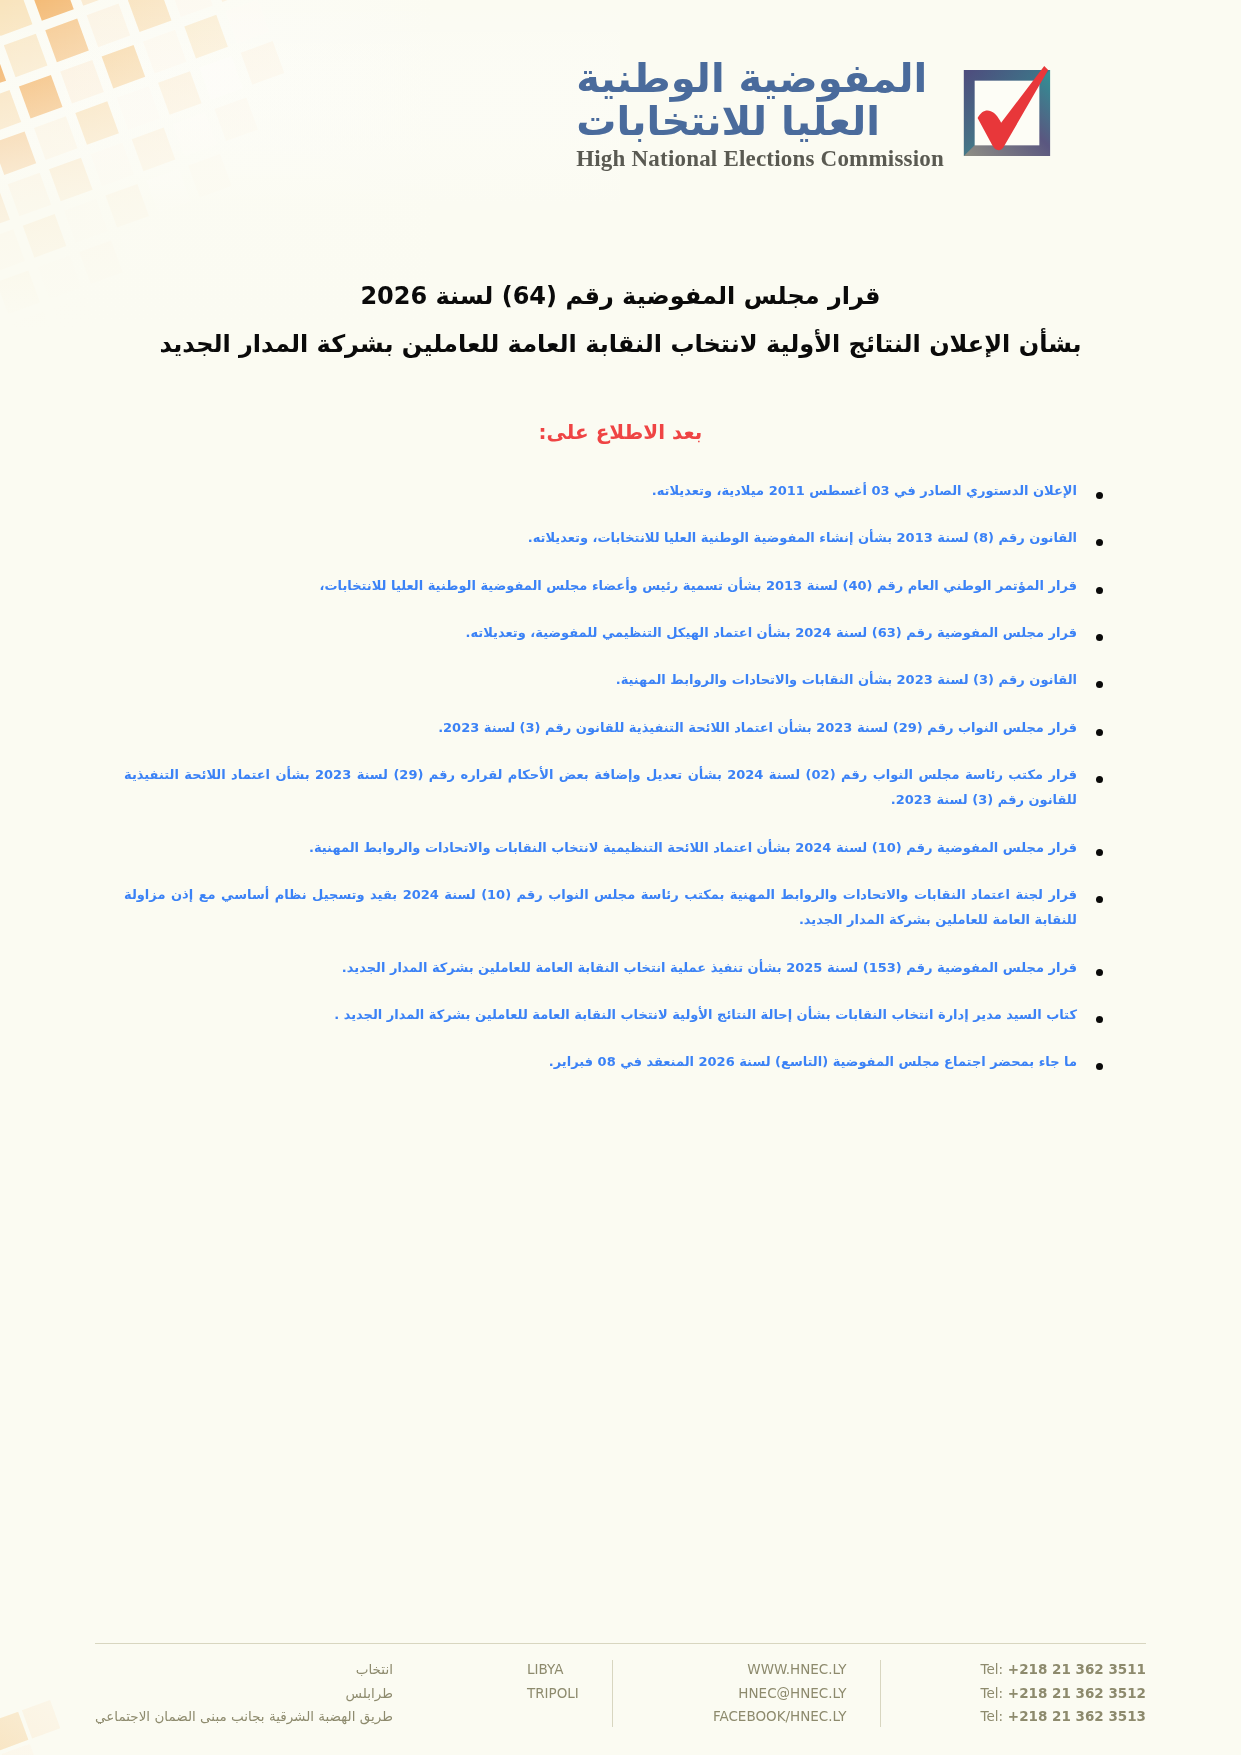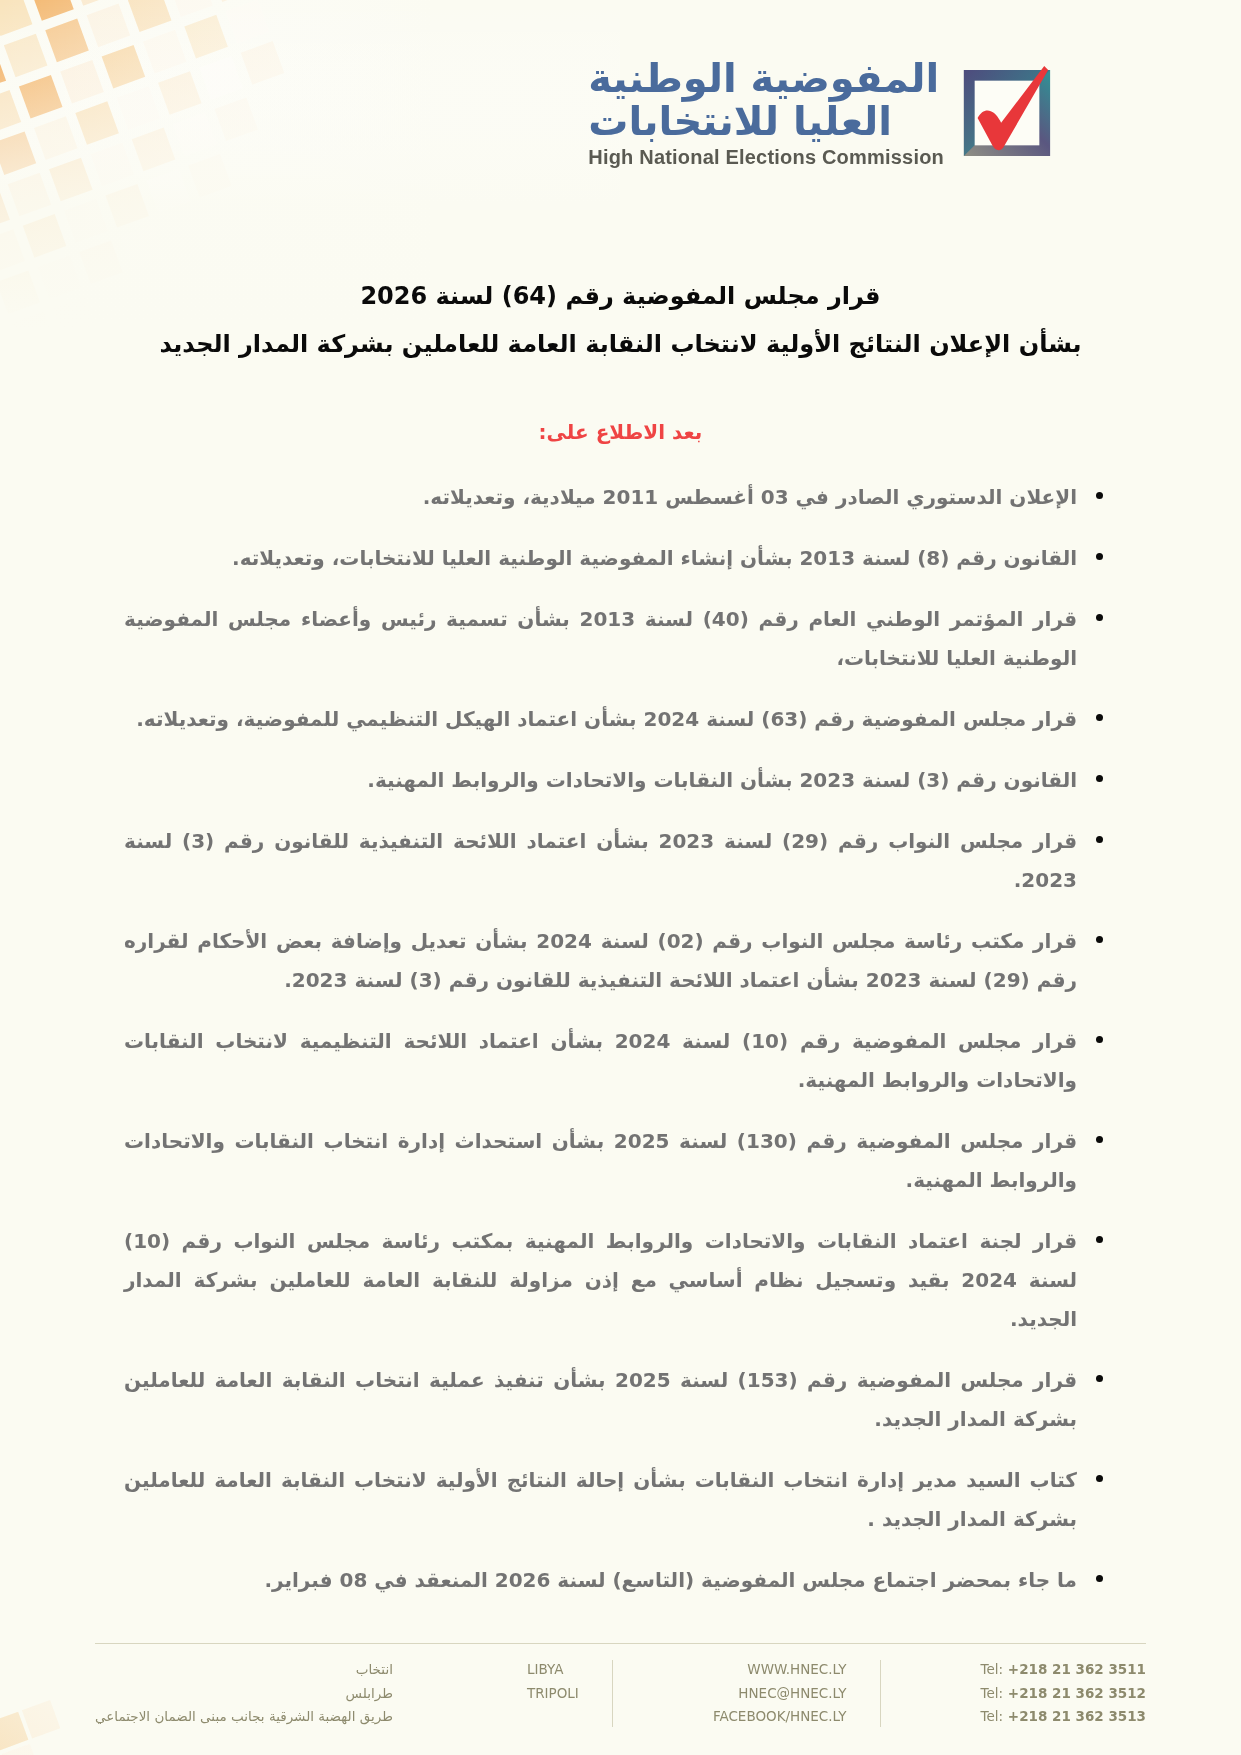--- a/index.html
+++ b/index.html
@@ -61,25 +61,25 @@
     letter-spacing: 1px;
     line-height: 1.02;
     font-size: 40px;
     white-space: nowrap;
     font-family: "DejaVu Sans", "Liberation Sans", sans-serif;
   }
   .logo-ar-2 { margin-top: 2px; }
   .logo-en {
     color: #5a5a52;
     font-weight: bold;
-    font-size: 20px;
+    font-size: 23px;
     letter-spacing: 0.2px;
     margin-top: 4px;
     white-space: nowrap;
-    font-family: Liberation Sans, sans-serif;
+    font-family: Liberation Serif, serif;
   }
   .logo-mark {
     width: 98px;
     height: 98px;
     margin-left: 14px;
     margin-top: 6px;
     flex: 0 0 auto;
   }
 
   
@@ -112,26 +112,26 @@
   ul.clauses {
     list-style: none;
     margin: 34px 0 0 0;
     padding: 0;
   }
   ul.clauses li {
     position: relative;
     padding-right: 44px;
     padding-left: 4px;
     margin-bottom: 22px;
-    font-size: 20px;
+    font-size: 13px;
     font-weight: bold;
     line-height: 1.95;
     text-align: justify;
     text-align-last: right;
-    color: #737373;
+    color: #3b82f6;
   }
   ul.clauses li::before {
     content: "";
     position: absolute;
     right: 18px;
     top: 14px;
     width: 7px;
     height: 7px;
     background: #0a0a0a;
     border-radius: 50%;
@@ -341,21 +341,20 @@
 
     <ul class="clauses">
       <li class="j-stretch">الإعلان الدستوري الصادر في 03 أغسطس 2011 ميلادية، وتعديلاته.</li>
       <li class="j-stretch">القانون رقم (8) لسنة 2013 بشأن إنشاء المفوضية الوطنية العليا للانتخابات، وتعديلاته.</li>
       <li class="j-stretch">قرار المؤتمر الوطني العام رقم (40) لسنة 2013 بشأن تسمية رئيس وأعضاء مجلس المفوضية الوطنية العليا للانتخابات،</li>
       <li class="j-stretch">قرار مجلس المفوضية رقم (63) لسنة 2024 بشأن اعتماد الهيكل التنظيمي للمفوضية، وتعديلاته.</li>
       <li class="j-stretch">القانون رقم (3) لسنة 2023 بشأن النقابات والاتحادات والروابط المهنية.</li>
       <li class="j-stretch">قرار مجلس النواب رقم (29) لسنة 2023 بشأن اعتماد اللائحة التنفيذية للقانون رقم (3) لسنة 2023.</li>
       <li class="j-stretch">قرار مكتب رئاسة مجلس النواب رقم (02) لسنة 2024 بشأن تعديل وإضافة بعض الأحكام لقراره رقم (29) لسنة 2023 بشأن اعتماد اللائحة التنفيذية للقانون رقم (3) لسنة 2023.</li>
       <li class="j-stretch">قرار مجلس المفوضية رقم (10) لسنة 2024 بشأن اعتماد اللائحة التنظيمية لانتخاب النقابات والاتحادات والروابط المهنية.</li>
-      <li class="j-stretch">قرار مجلس المفوضية رقم (130) لسنة 2025 بشأن استحداث إدارة انتخاب النقابات والاتحادات والروابط المهنية.</li>
       <li class="j-stretch">قرار لجنة اعتماد النقابات والاتحادات والروابط المهنية بمكتب رئاسة مجلس النواب رقم (10) لسنة 2024 بقيد وتسجيل نظام أساسي مع إذن مزاولة للنقابة العامة للعاملين بشركة المدار الجديد.</li>
       <li class="j-stretch">قرار مجلس المفوضية رقم (153) لسنة 2025 بشأن تنفيذ عملية انتخاب النقابة العامة للعاملين بشركة المدار الجديد.</li>
       <li class="j-stretch">كتاب السيد مدير إدارة انتخاب النقابات بشأن إحالة النتائج الأولية لانتخاب النقابة العامة للعاملين بشركة المدار الجديد .</li>
       <li class="j-stretch">ما جاء بمحضر اجتماع مجلس المفوضية (التاسع) لسنة 2026 المنعقد في 08 فبراير.</li>
     </ul>
   </div>
 
   <div class="footer">
     <div class="footer-rule"></div>
     <div class="footer-cols">

